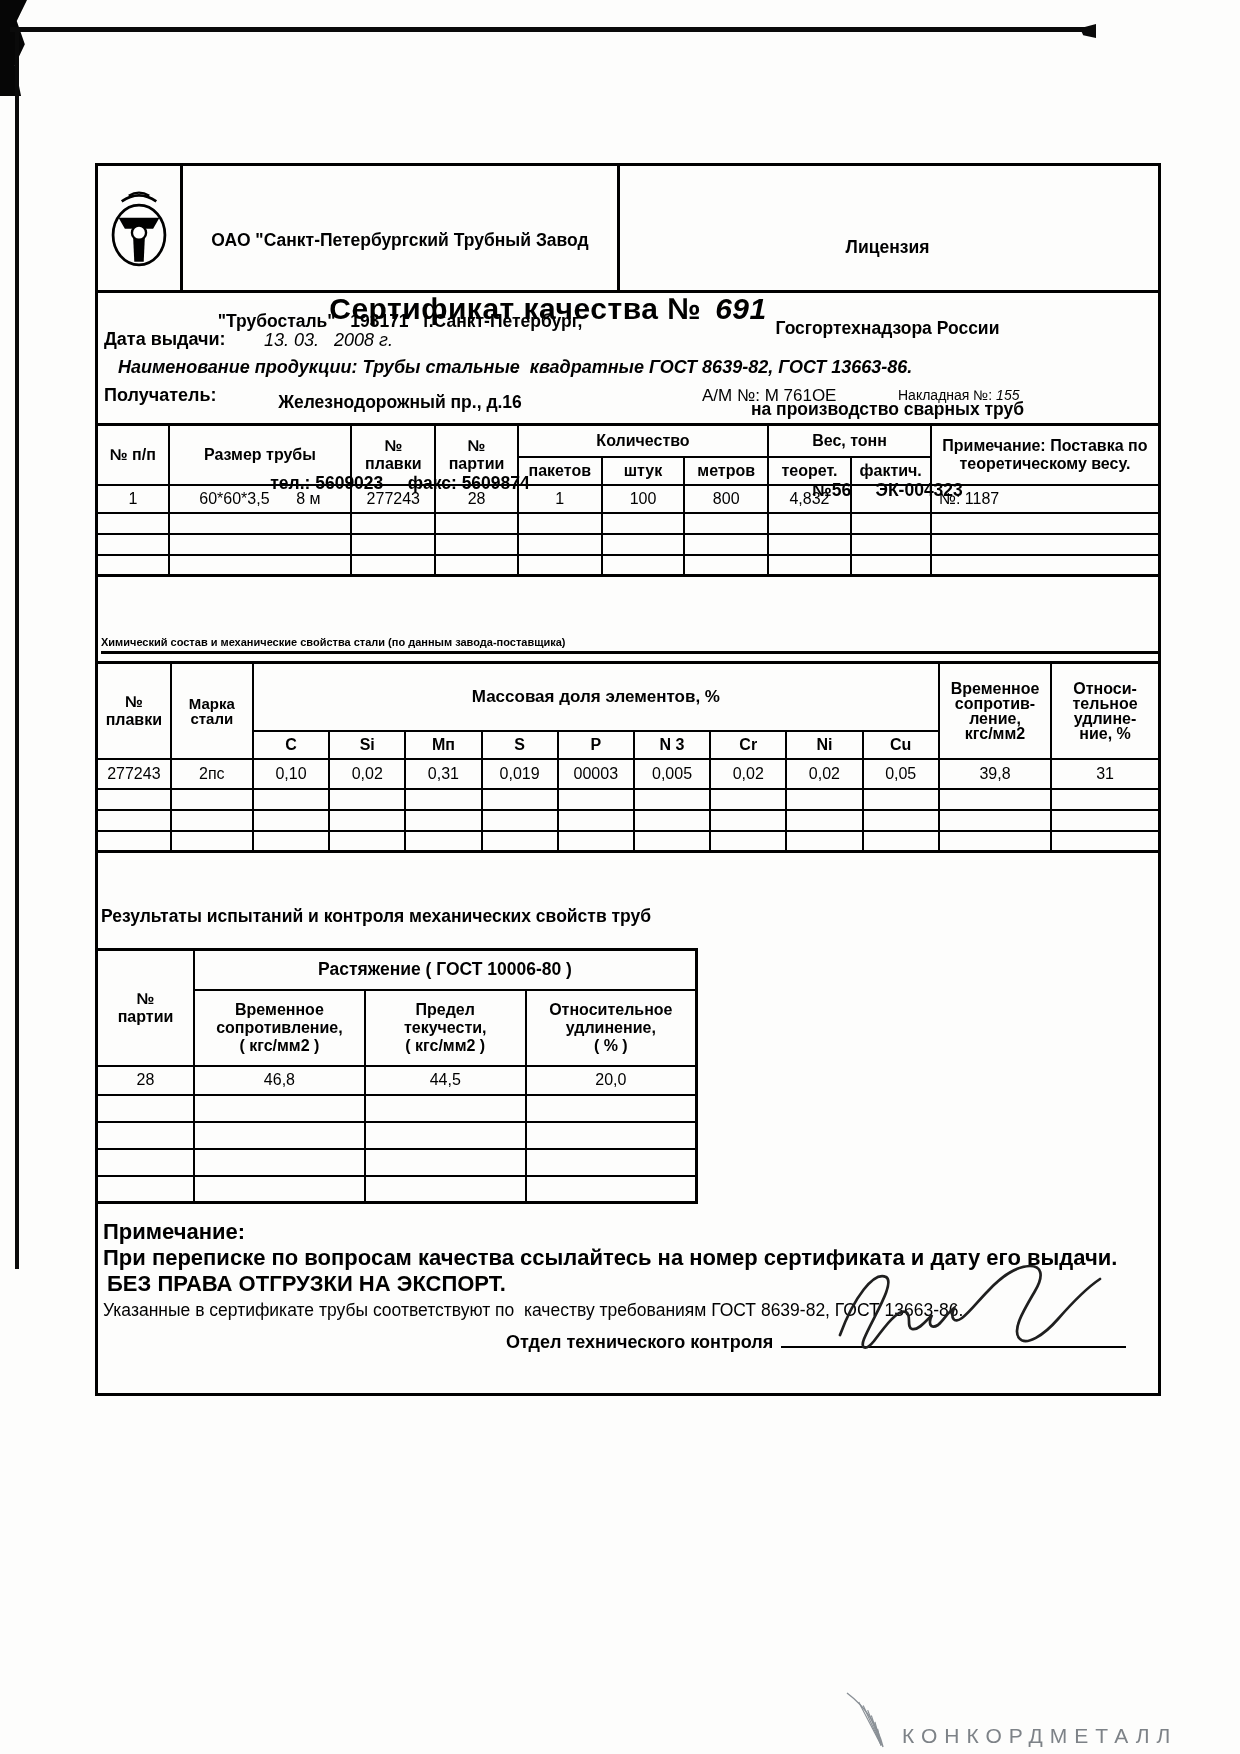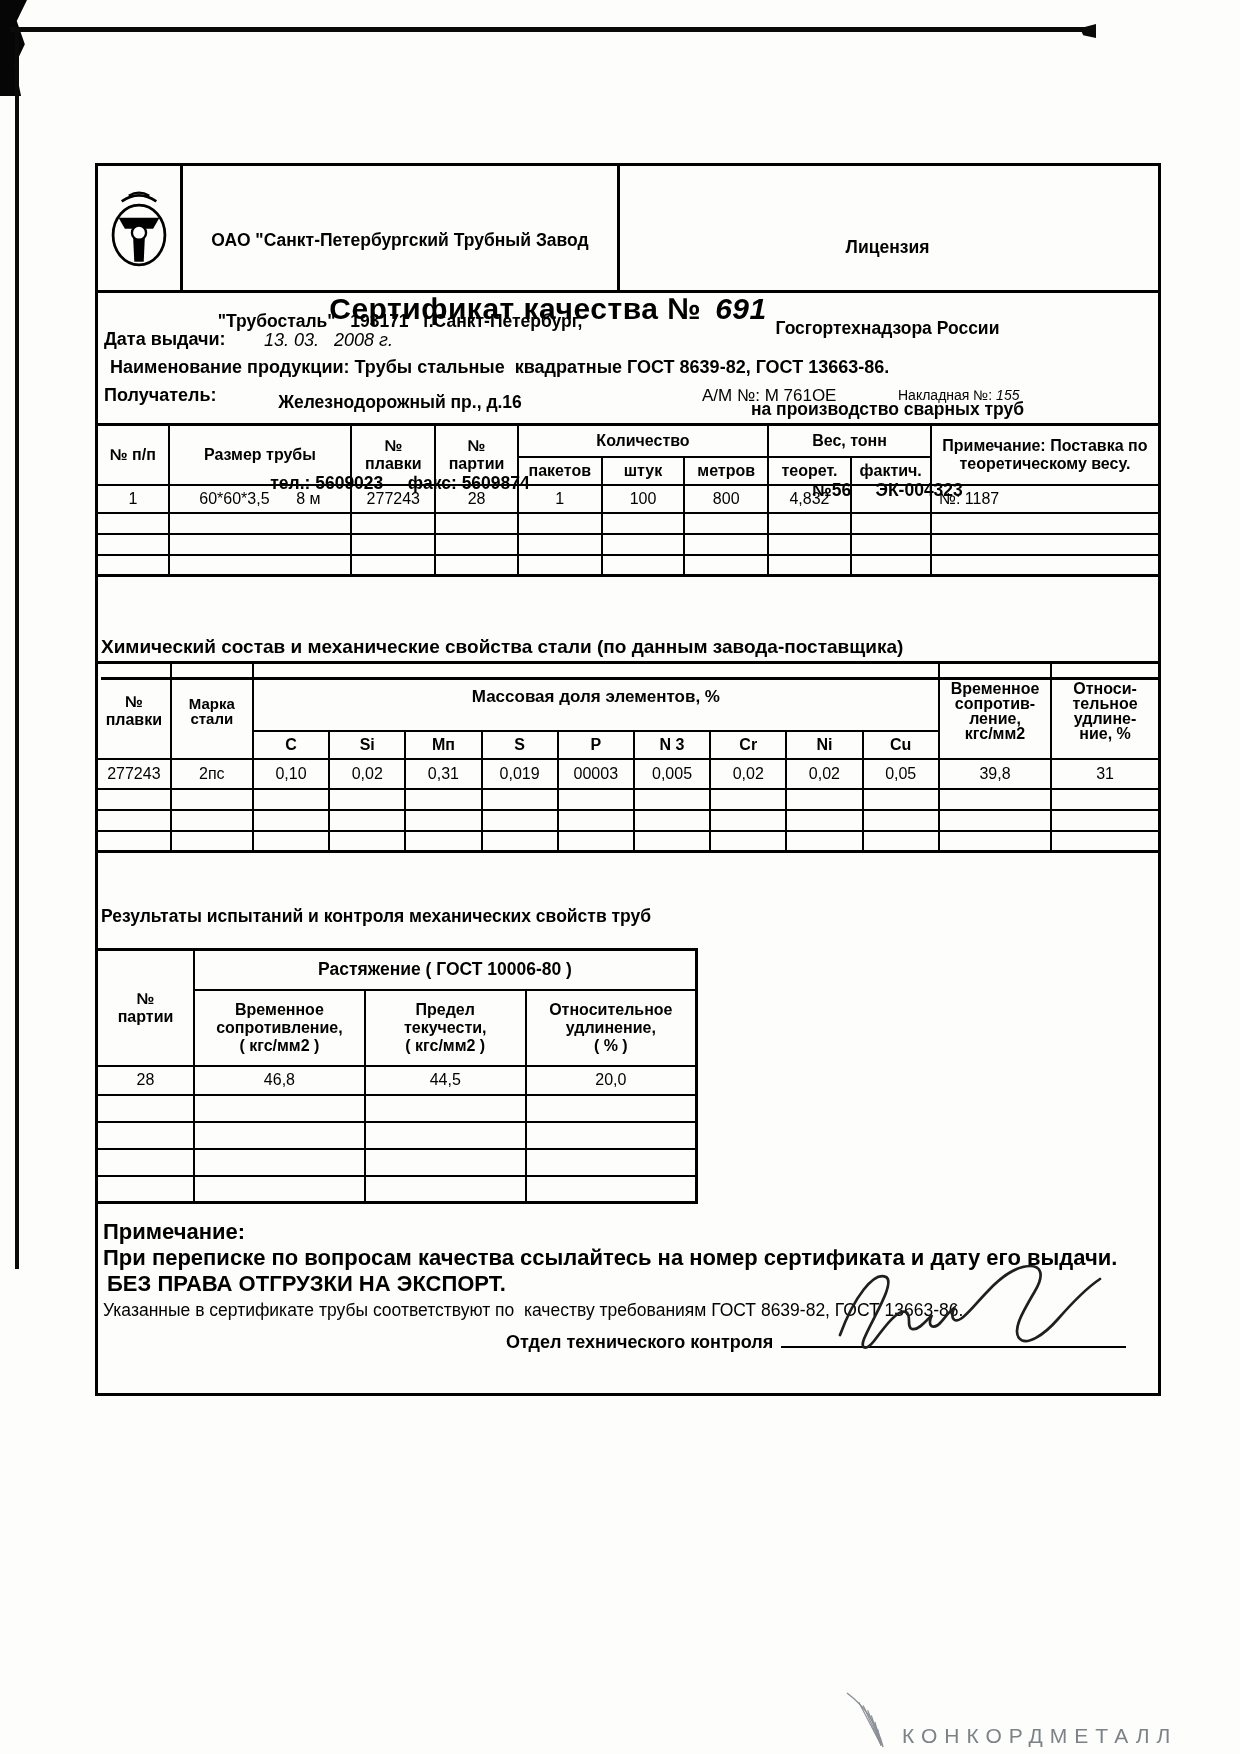--- a/index.html
+++ b/index.html
@@ -32,37 +32,37 @@
            text-align:center;font-size:17.5px;font-weight:bold;line-height:27px;
            padding-top:14px;box-sizing:border-box;}
 
   .title-row{left:0;top:126px;width:900px;text-align:center;
              font-size:30px;font-weight:bold;letter-spacing:.5px;}
   .title-num{font-style:italic;margin-left:14px;}
 
   .meta{font-size:18px;}
   .m-date{left:6px;top:163px;}
   .m-dateval{left:166px;top:164px;font-size:18px;}
-  .m-prod{left:12px;top:191px;}
+  .m-prod{left:20px;top:191px;font-style:italic;}
   .m-recv{left:6px;top:219px;}
   .m-am{left:604px;top:220px;font-size:17px;font-weight:normal;text-align:right;}
   .m-inv{left:800px;top:221px;font-size:14px;font-weight:normal;}
 
   
   table.t{border-collapse:collapse;table-layout:fixed;position:absolute;border:3px solid #000;}
   table.t th, table.t td{border:2px solid #000;padding:0 3px;text-align:center;
                          font-size:16px;overflow:hidden;}
   table.t th{font-weight:bold;}
   table.t td{font-weight:normal;}
   .t1{left:-3px;top:257px;width:1066px;}
   .small-h{font-size:13px;line-height:15px;}
   .left{text-align:left !important;padding-left:7px !important;margin-top:48px;}
 
-  .chem-title{left:3px;top:470px;width:1057px;font-size:19px;font-weight:bold;
-              border-bottom:3px solid #000;padding-bottom:19px;}
+  .chem-title{left:3px;top:470px;width:1057px;font-size:11px;font-weight:bold;
+              border-bottom:3px solid #000;padding-bottom:3px;}
   .t2{left:-3px;top:495px;width:1066px;}
 
   .res-title{left:3px;top:740px;width:900px;font-size:17.5px;font-weight:bold;}
   .t3{left:-3px;top:782px;width:603px;}
 
   .notes{font-size:22px;line-height:26px;}
   .n-title{left:5px;top:1053px;}
   .n-1{left:5px;top:1079px;}
   .n-2{left:9px;top:1105px;}
   .n-3{left:5px;top:1131px;font-weight:normal;font-size:17.5px;}

